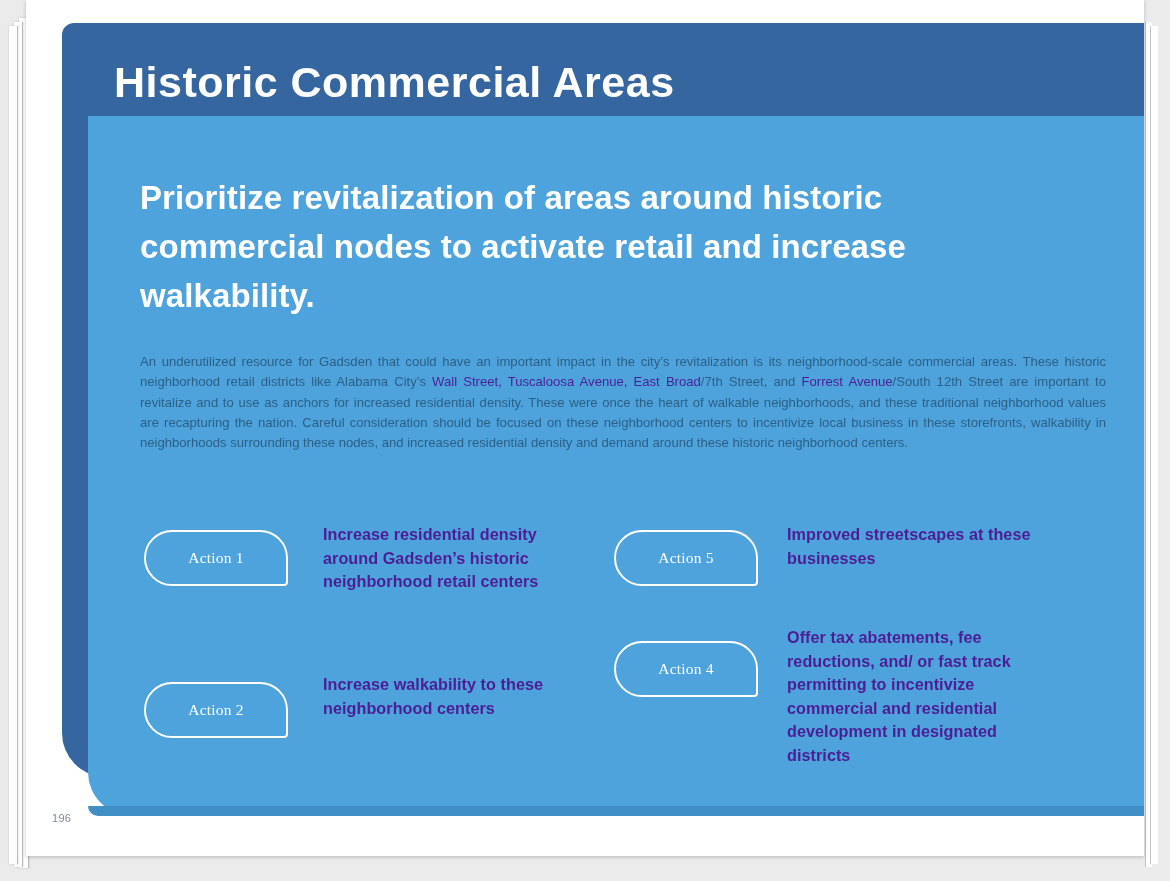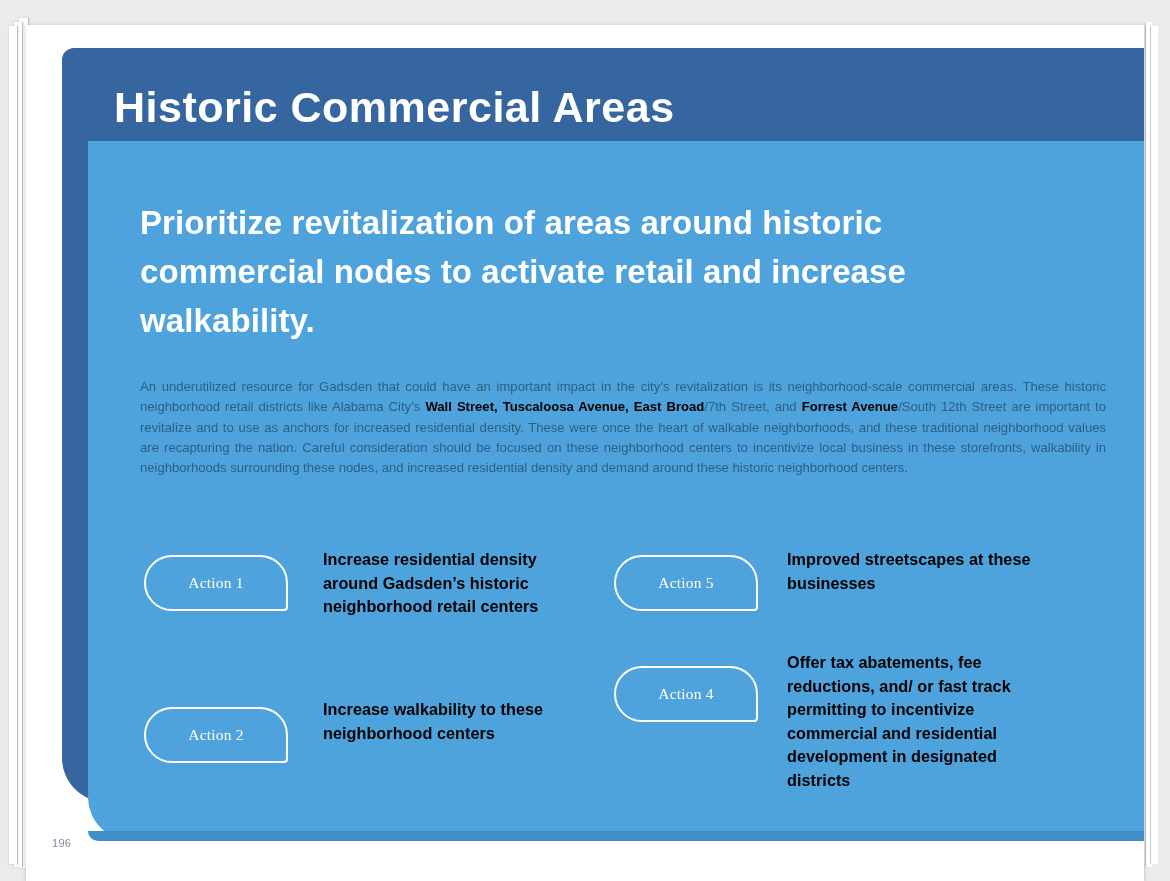--- a/index.html
+++ b/index.html
@@ -35,21 +35,21 @@
   .stack-edge-r {
     position: absolute;
     background: #ffffff;
     border-left: 1px solid #c3c3c5;
   }
   .stack-edge-r.r1 { left: 1150px; top: 26px; width: 7px; height: 838px; }
   .stack-edge-r.r2 { left: 1145px; top: 22px; width: 6px; height: 845px; }
 
   #page {
     position: absolute;
-    left: 26px; top: 25px;
+    left: 26px; top: 0;
     width: 1118px; height: 856px;
     background: #ffffff;
     box-shadow: 0 1px 4px rgba(0,0,0,.22);
   }
 
   
   #slide {
     position: absolute;
     left: 0; top: 0;
     width: 1118px; height: 856px;
@@ -114,21 +114,21 @@
     position: absolute;
     left: 52px;
     top: 236px;
     width: 966px;
     color: #2c5f84;
     font-size: 13.1px;
     line-height: 20.3px;
     text-align: justify;
     text-justify: inter-word;
   }
-  .para b { font-weight: 700; color: #000000; }
+  .para b { font-weight: 400; color: #4c1d95; }
 
   
   .actions {
     position: absolute;
     left: 0; top: 0; width: 100%; height: 100%;
     pointer-events: none;
   }
   .action-item {
     position: absolute;
     pointer-events: auto;
@@ -146,21 +146,21 @@
     font-family: Liberation Serif, serif;
   }
   .badge span {
     color: #ffffff;
     font-size: 15.5px;
     font-weight: 400;
     letter-spacing: .2px;
   }
   .action-text {
     position: absolute;
-    color: #000000;
+    color: #4c1d95;
     font-size: 16.2px;
     font-weight: 700;
     line-height: 23.5px;
     letter-spacing: .05px;
   }
 
   
   .a1 .badge { left: 118px;  top: 530px; }
   .a1 .action-text { left: 297px; top: 523px; width: 265px; }
   .a2 .badge { left: 118px;  top: 682px; }

